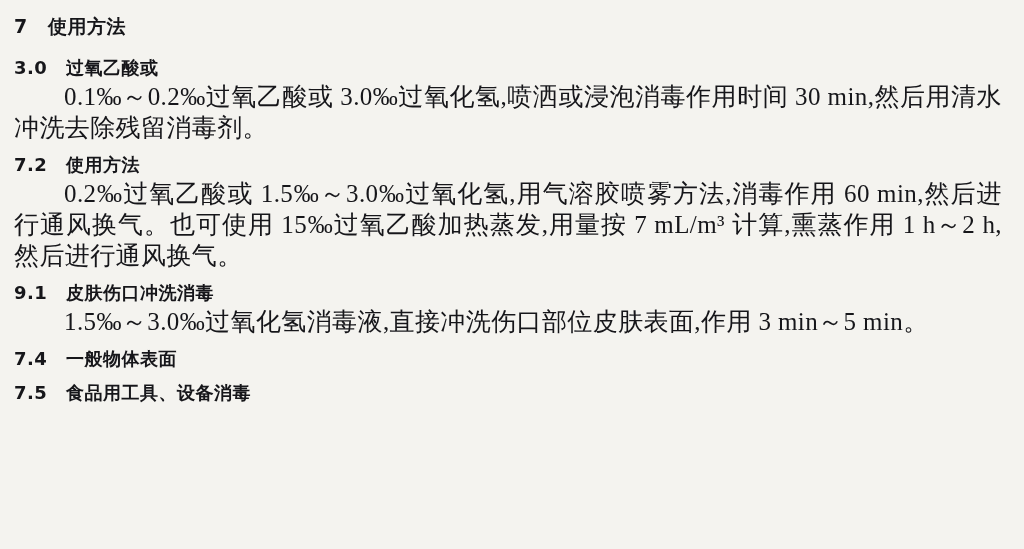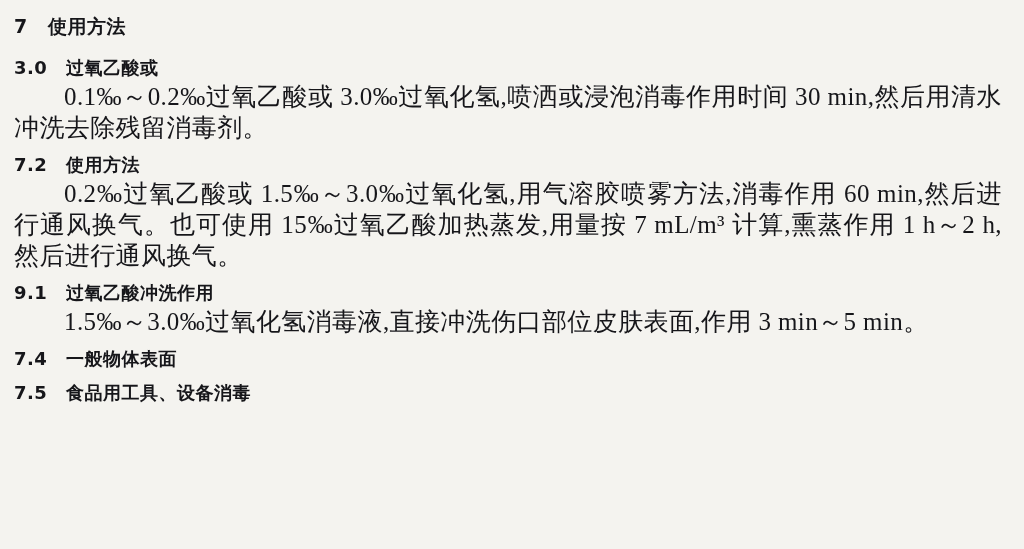--- a/index.html
+++ b/index.html
@@ -83,21 +83,21 @@
     <p class="para">0.1‰～0.2‰过氧乙酸或 3.0‰过氧化氢,喷洒或浸泡消毒作用时间 30 min,然后用清水冲洗去除残留消毒剂。</p>
 
     <div class="h2">
       <span class="num">7.2</span>
       <span>使用方法</span>
     </div>
     <p class="para">0.2‰过氧乙酸或 1.5‰～3.0‰过氧化氢,用气溶胶喷雾方法,消毒作用 60 min,然后进行通风换气。也可使用 15‰过氧乙酸加热蒸发,用量按 7 mL/m³ 计算,熏蒸作用 1 h～2 h,然后进行通风换气。</p>
 
     <div class="h2">
       <span class="num">9.1</span>
-      <span>过氧乙酸冲洗作用</span>
+      <span>皮肤伤口冲洗消毒</span>
     </div>
     <p class="para">1.5‰～3.0‰过氧化氢消毒液,直接冲洗伤口部位皮肤表面,作用 3 min～5 min。</p>
 
     <div class="h2">
       <span class="num">7.4</span>
       <span>一般物体表面</span>
     </div>
 
     <div class="h2">
       <span class="num">7.5</span>

